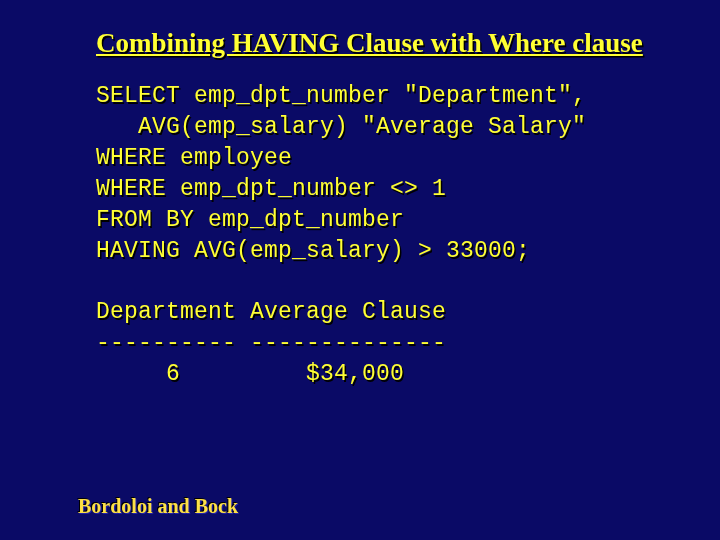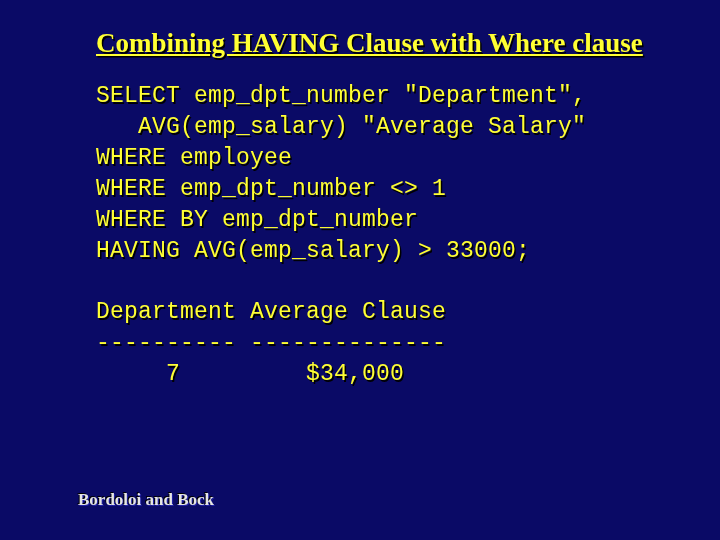--- a/index.html
+++ b/index.html
@@ -36,41 +36,41 @@
     white-space: pre;
     text-shadow: 1.5px 1.5px 0 #000;
     letter-spacing: 0.2px;
   }
   .gap {
     height: 30px;
   }
   .footer {
     position: absolute;
     left: 78px;
-    bottom: 30px;
+    bottom: 22px;
     font-family: "Times New Roman", Times, serif;
-    color: #e5e5e5;
-    font-size: 17px;
+    color: #fde047;
+    font-size: 20px;
     text-shadow: -1px -1px 0 #000, 1px 1px 0 #2222aa;
     font-weight: bold;
   }
 </style>
 </head>
 <body>
 
 <div class="slide">
   <div class="title">Combining HAVING Clause with Where clause</div>
 
   <div class="code"><span>SELECT emp_dpt_number "Department",</span>
 <span>   AVG(emp_salary) "Average Salary"</span>
 <span>WHERE employee</span>
 <span>WHERE emp_dpt_number &lt;&gt; 1</span>
-<span>WHERE BY emp_dpt_number</span>
+<span>FROM BY emp_dpt_number</span>
 <span>HAVING AVG(emp_salary) &gt; 33000;</span></div>
 
   <div class="gap"></div>
 
   <div class="code"><span>Department Average Clause</span>
 <span>---------- --------------</span>
-<span>     7         $34,000</span></div>
+<span>     6         $34,000</span></div>
 
   <div class="footer">Bordoloi and Bock</div>
 </div>
 
 </body></html>

